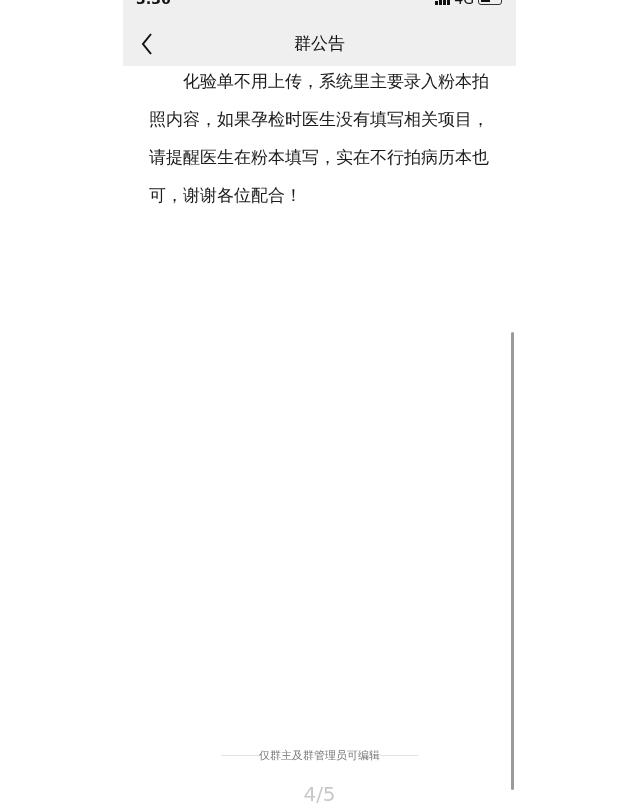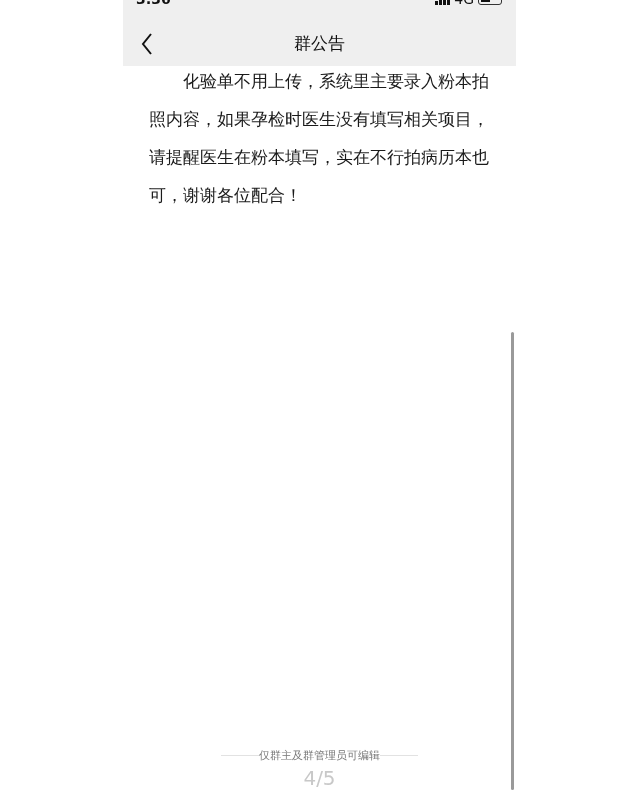--- a/index.html
+++ b/index.html
@@ -136,21 +136,21 @@
       color: #777;
     }
     .footer-note .line {
       width: 38px;
       height: 1px;
       background: #e2e2e2;
     }
     .page-indicator {
       position: absolute;
       left: 0;
-      top: 766px;
+      top: 782px;
       width: 393px;
       text-align: center;
       font-size: 20px;
       color: #c8c8c8;
     }
   </style>
 </head>
 <body>
 
 <div class="screen">

